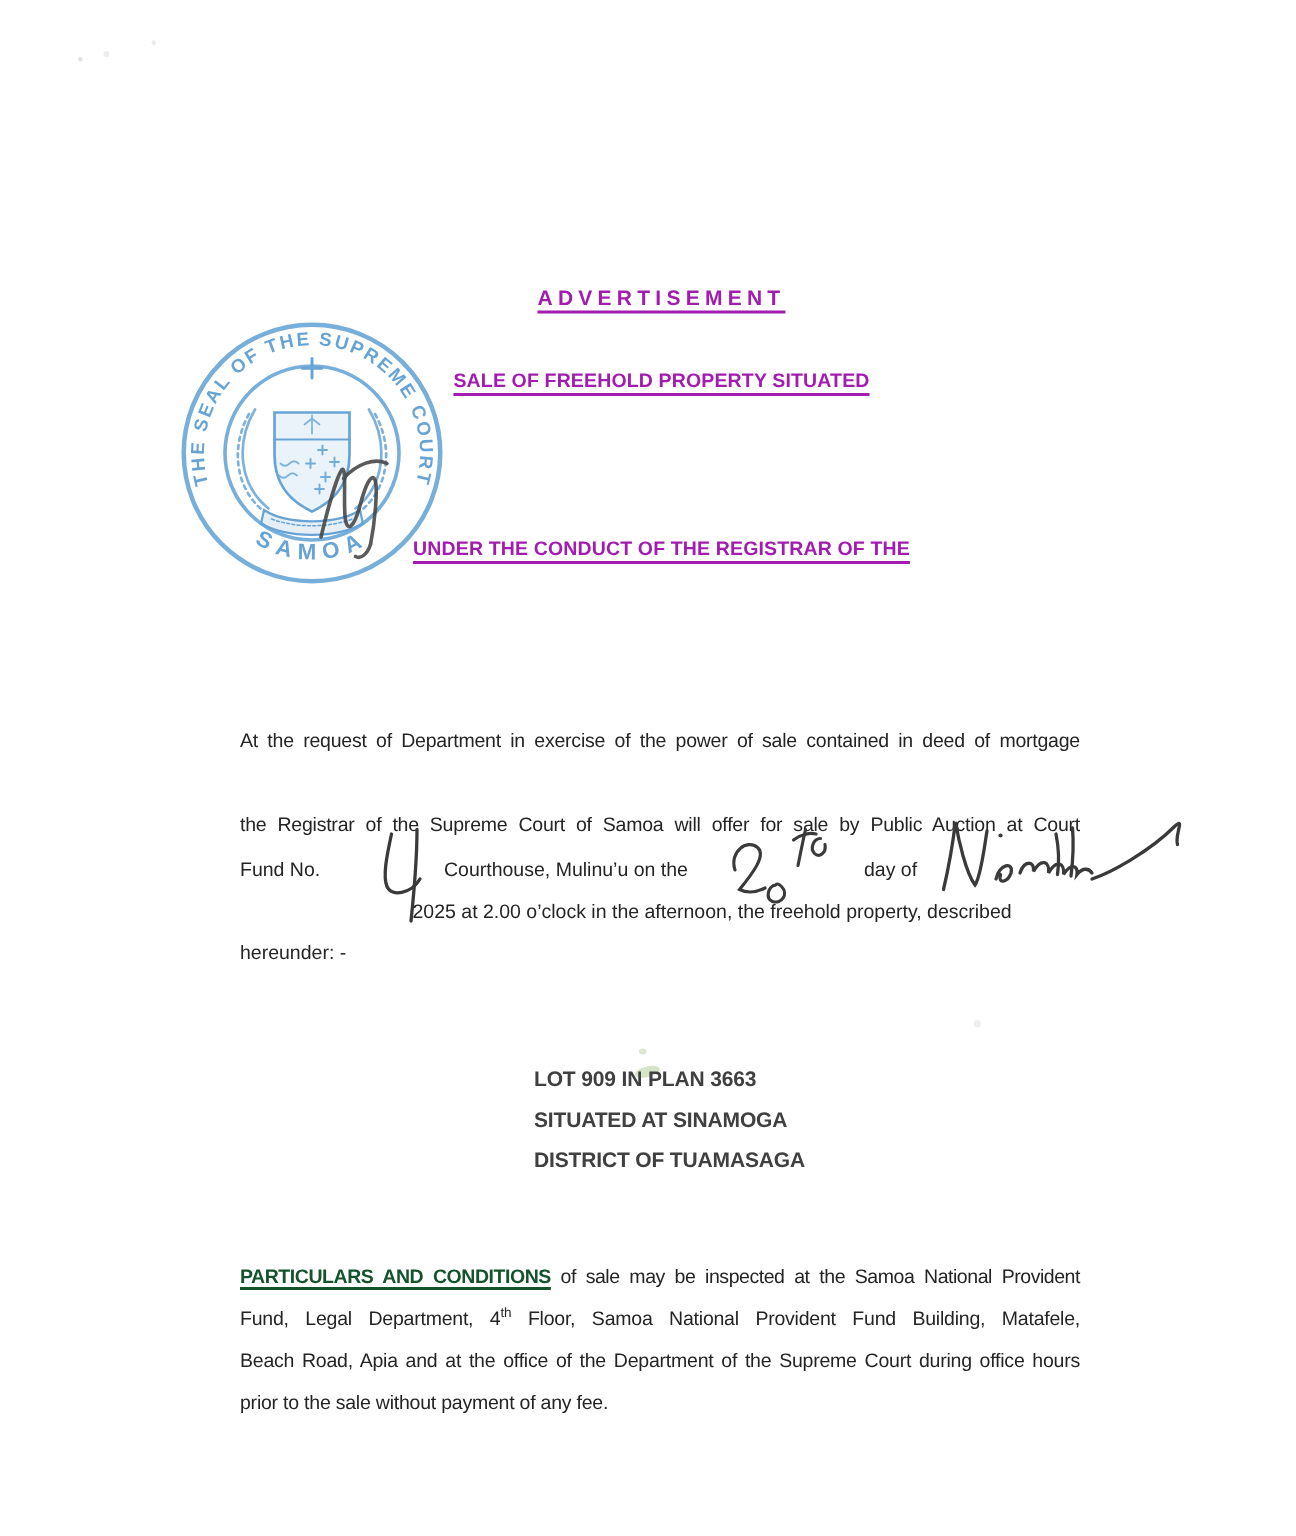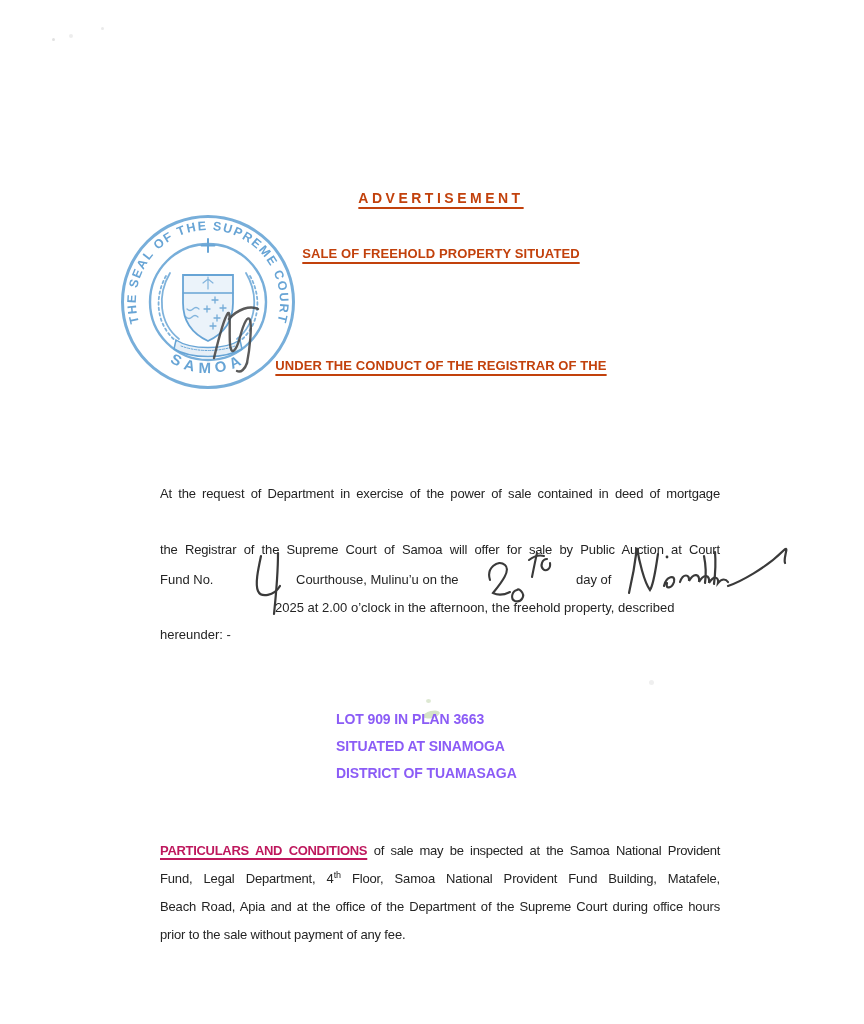--- a/index.html
+++ b/index.html
@@ -2,36 +2,36 @@
 <html><head>
 <meta charset="utf-8">
 <style>
   html,body{margin:0;padding:0;background:#e8e8e8;}
   .page{
     position:relative;width:864px;height:1024px;background:#ffffff;
     font-family:"Liberation Sans",sans-serif;color:#222;overflow:hidden;
   }
   
   .heading{position:absolute;left:0;right:0;text-align:center;padding-left:18px;
-    font-weight:bold;color:#c2410c;font-size:13px;letter-spacing:0.1px;}
+    font-weight:bold;color:#a21caf;font-size:13px;letter-spacing:0.1px;}
   .heading .u{text-decoration:underline;text-decoration-thickness:1.5px;text-underline-offset:4px;}
   .h-adv{font-size:14px;}
   .h-adv .u{letter-spacing:3.5px;}
   
   .bline{position:absolute;left:160px;width:560px;font-size:13px;letter-spacing:-0.15px;
     color:#242424;white-space:nowrap;}
   .just{text-align:justify;text-align-last:justify;}
   .abs-span{position:absolute;font-size:13px;color:#242424;white-space:nowrap;}
   
-  .lot-line{position:absolute;left:336px;font-weight:bold;font-size:14px;color:#8b5cf6;
+  .lot-line{position:absolute;left:356px;font-weight:bold;font-size:14px;color:#404040;
     letter-spacing:-0.1px;white-space:nowrap;}
   
   .p2-l1{letter-spacing:-0.3px;}
   .lead-u{font-weight:bold;text-decoration:underline;text-decoration-thickness:1.5px;
-    text-underline-offset:3px;color:#be185d;}
+    text-underline-offset:3px;color:#14532d;}
   sup.sm{font-size:9px;line-height:0;}
   
   .seal-svg{position:absolute;left:119px;top:213px;opacity:0.92;}
   .hw{position:absolute;}
   
   .speck{position:absolute;border-radius:50%;background:rgba(90,90,90,0.18);}
   .smudge{position:absolute;border-radius:50%;background:rgba(150,185,115,0.40);}
 </style>
 </head>
 <body>

